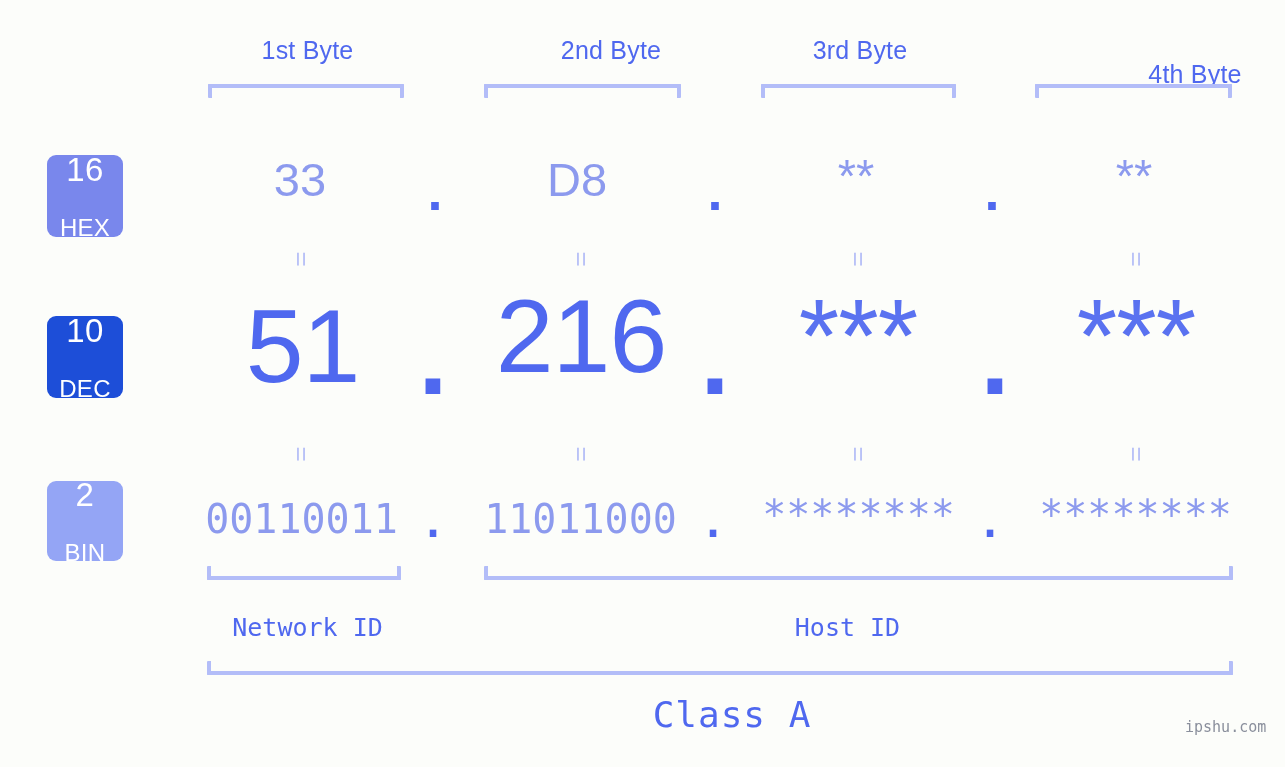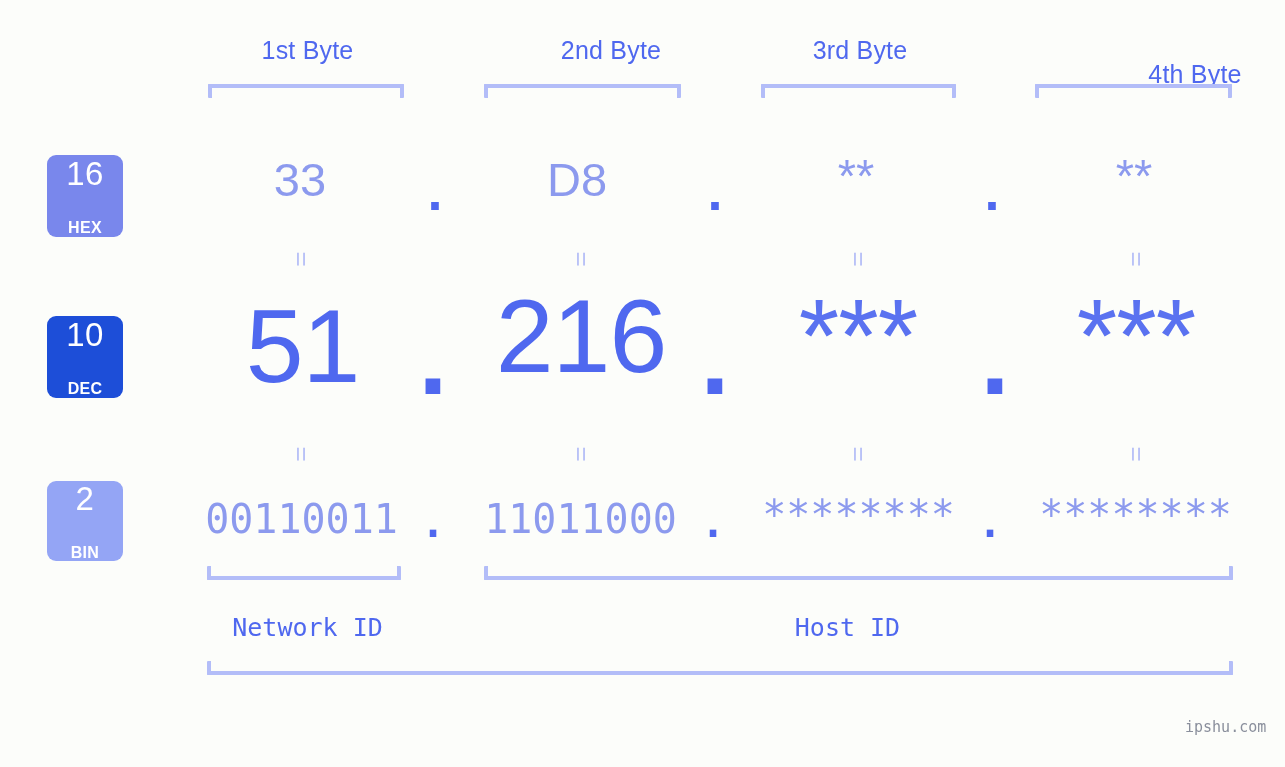--- a/index.html
+++ b/index.html
@@ -64,22 +64,22 @@
     font-family: "Liberation Sans", sans-serif;
     line-height: 1;
     gap: 27px;
   }
   .badge .num {
     font-size: 33px;
     font-weight: 400;
     letter-spacing: 0.5px;
   }
   .badge .name {
-    font-size: 16px;
-    font-weight: 700;
+    font-size: 24px;
+    font-weight: 400;
     margin-top: 3px;
     letter-spacing: 0.3px;
   }
   #badge-hex { background: #7987ec; top: 155px; left: 47px; height: 82px; }
   #badge-dec { background: #1d4ed8; top: 316px; left: 47px; height: 82px; }
   #badge-bin { background: #94a5f5; top: 481px; left: 47px; height: 80px; }
 
   
   .val {
     position: absolute;
@@ -230,16 +230,17 @@
   <div class="val bin-dot" style="left:960px; top:500px; width:60px;">.</div>
   <div class="val bin-val" style="left:1034px; top:492px; width:203px;">********</div>
 
   <div class="bracket-up" style="left:207px; top:566px; width:194px;"></div>
   <div class="bracket-up" style="left:484px; top:566px; width:749px;"></div>
 
   <div class="id-label" style="left:205px; top:613px; width:205px;">Network ID</div>
   <div class="id-label" style="left:745px; top:613px; width:205px;">Host ID</div>
 
   <div class="bracket-up" style="left:207px; top:661px; width:1026px;"></div>
+  <div class="class-label" style="left:540px; top:694px; width:384px;">Class A</div>
 
   <div class="watermark" style="left:1185px; top:718px;">ipshu.com</div>
 
 </div>
 
 </body></html>

